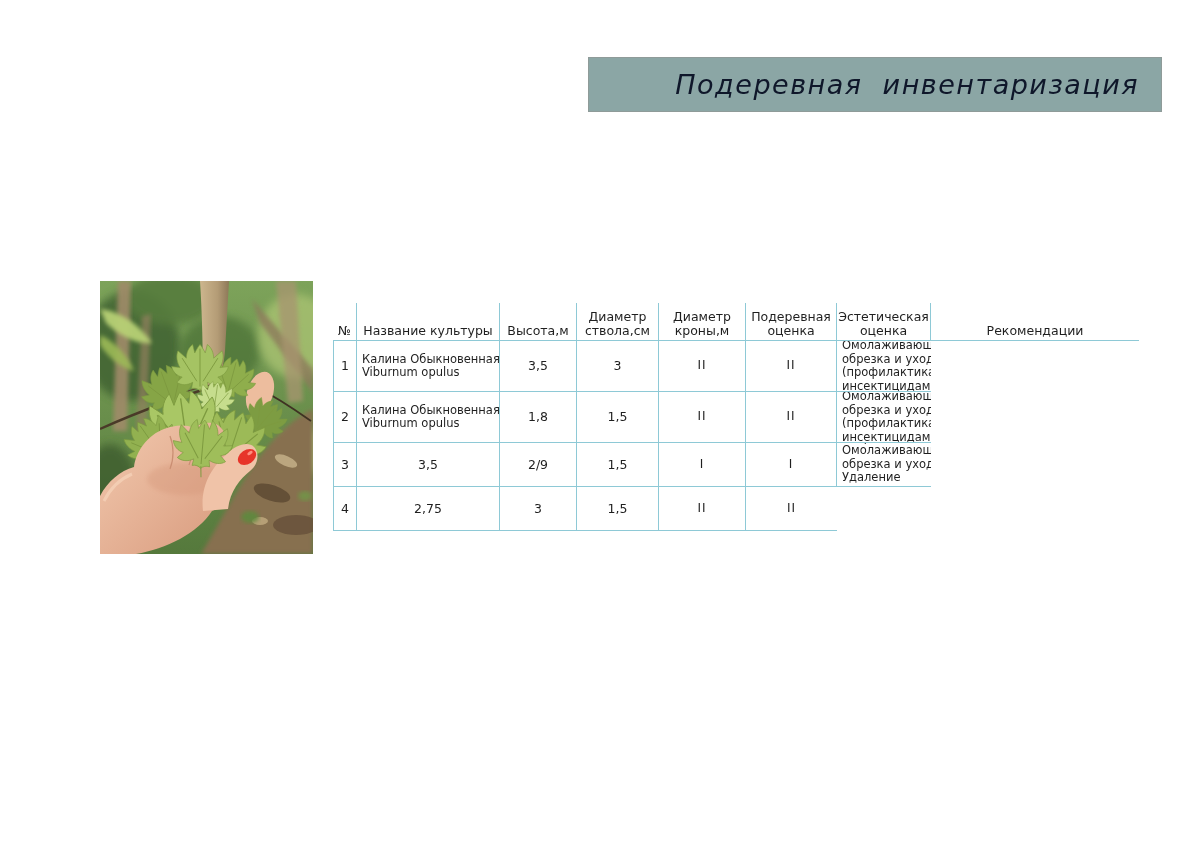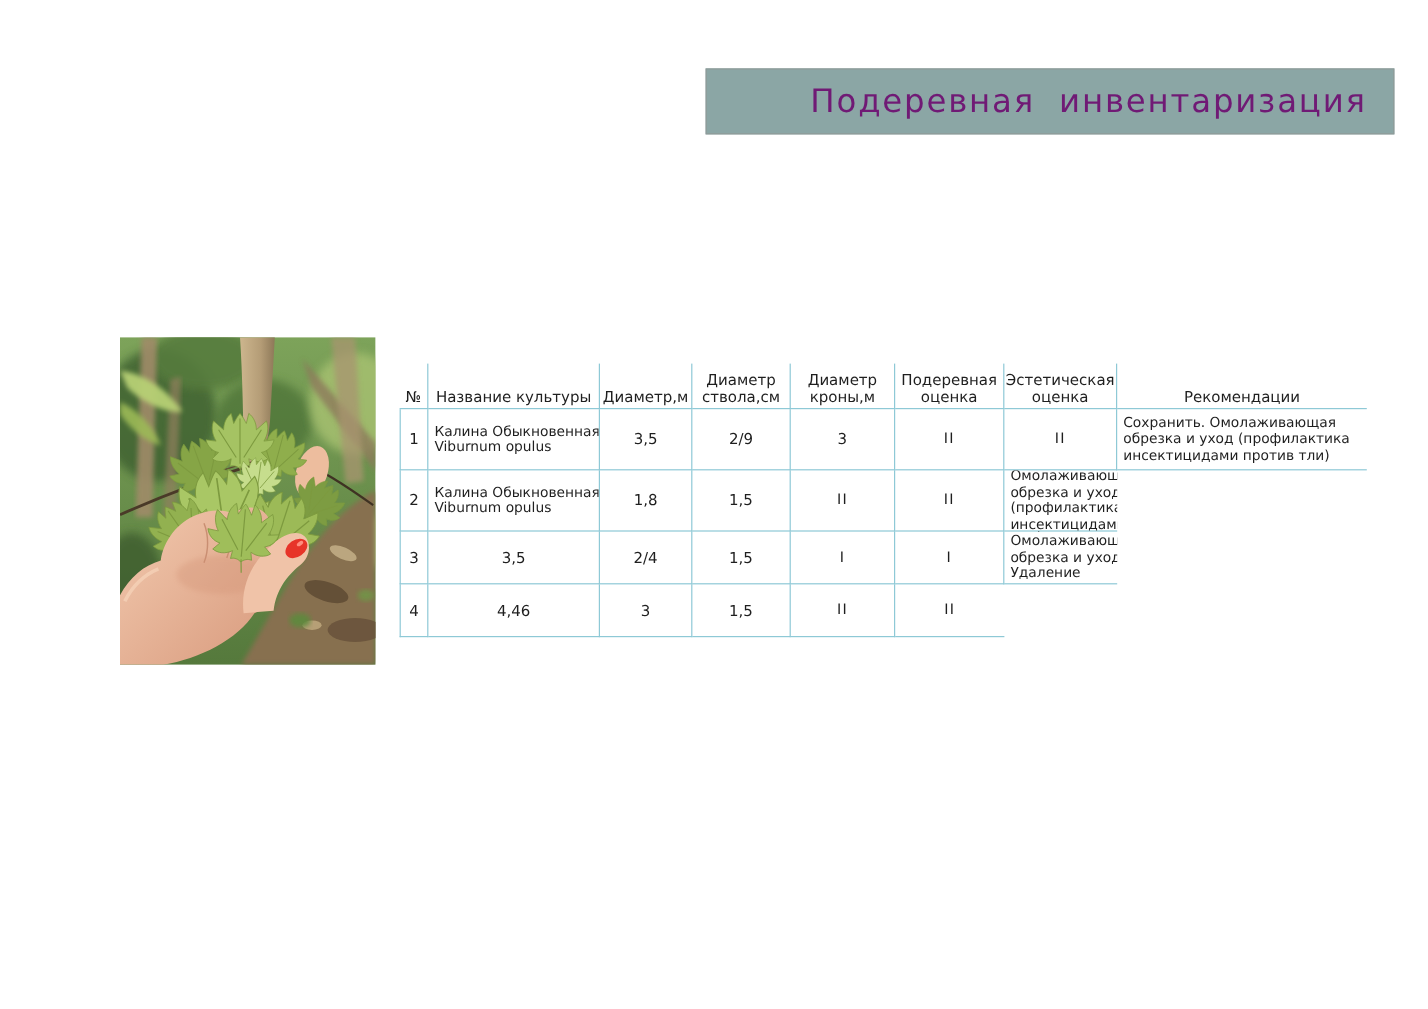--- a/index.html
+++ b/index.html
@@ -7,21 +7,21 @@
     width:1190px;height:841px;background:#ffffff;position:relative;overflow:hidden;
     font-family:"DejaVu Sans","Liberation Sans",sans-serif;color:#1f1f1f;
   }
   
   .banner{
     position:absolute;left:588px;top:57px;width:574px;height:55px;
     background:#8BA6A5;border:1px solid #8F9B99;box-sizing:border-box;
     display:flex;align-items:center;justify-content:flex-end;padding-right:22px;
   }
   .banner .title{
-    color:#701a75;font-size:27px;letter-spacing:1.5px;word-spacing:10px;
+    color:#0f172a;font-style:italic;font-size:27px;letter-spacing:1.5px;word-spacing:10px;
     white-space:nowrap;
   }
   
   .photo{position:absolute;left:100px;top:281px;width:213px;height:273px;}
   .photo svg{display:block;width:100%;height:100%;}
   
   .tbl{position:absolute;left:333px;top:303px;width:806px;}
   .trow{display:grid;grid-template-columns:24px 143px 77px 82px 87px 91px 94px 208px;}
   .trow.h{height:38px;}
   .trow.hr1,.trow.hr2{height:51px;}
@@ -138,21 +138,21 @@
 <div class="tbl">
 
   <div class="trow h">
     <div class="cell">
         <div>№</div>
       </div>
     <div class="cell">
         <div>Название культуры</div>
       </div>
     <div class="cell">
-        <div>Диаметр,м</div>
+        <div>Высота,м</div>
       </div>
     <div class="cell">
         <div>Диаметр</div>
         <div>ствола,см</div>
       </div>
     <div class="cell">
         <div>Диаметр</div>
         <div>кроны,м</div>
       </div>
     <div class="cell">
@@ -169,21 +169,20 @@
   </div>
 
   <div class="trow hr1">
     <div class="cell num">1</div>
     <div class="cell c-left">
       <div>Калина Обыкновенная</div>
         <div>Viburnum opulus</div>
         <div></div>
     </div>
     <div class="cell num">3,5</div>
-    <div class="cell num">2/9</div>
     <div class="cell num">3</div>
     <div class="cell roman">II</div>
     <div class="cell roman">II</div>
     <div class="cell c-rec">Сохранить. Омолаживающая обрезка и уход (профилактика инсектицидами против тли)</div>
   </div>
 
   <div class="trow hr2">
     <div class="cell num">2</div>
     <div class="cell c-left">
       <div>Калина Обыкновенная</div>
@@ -193,29 +192,29 @@
     <div class="cell num">1,8</div>
     <div class="cell num">1,5</div>
     <div class="cell roman">II</div>
     <div class="cell roman">II</div>
     <div class="cell c-rec">Сохранить. Омолаживающая обрезка и уход (профилактика инсектицидами против тли)</div>
   </div>
 
   <div class="trow hr3">
     <div class="cell num">3</div>
     <div class="cell num">3,5</div>
-    <div class="cell num">2/4</div>
+    <div class="cell num">2/9</div>
     <div class="cell num">1,5</div>
     <div class="cell roman">I</div>
     <div class="cell roman">I</div>
     <div class="cell c-rec">Сохранить. Омолаживающая обрезка и уход. Удаление поросли</div>
   </div>
 
   <div class="trow hr4">
     <div class="cell num">4</div>
-    <div class="cell num">4,46</div>
+    <div class="cell num">2,75</div>
     <div class="cell num">3</div>
     <div class="cell num">1,5</div>
     <div class="cell roman">II</div>
     <div class="cell roman">II</div>
   </div>
 
 </div>
 
 </body></html>

